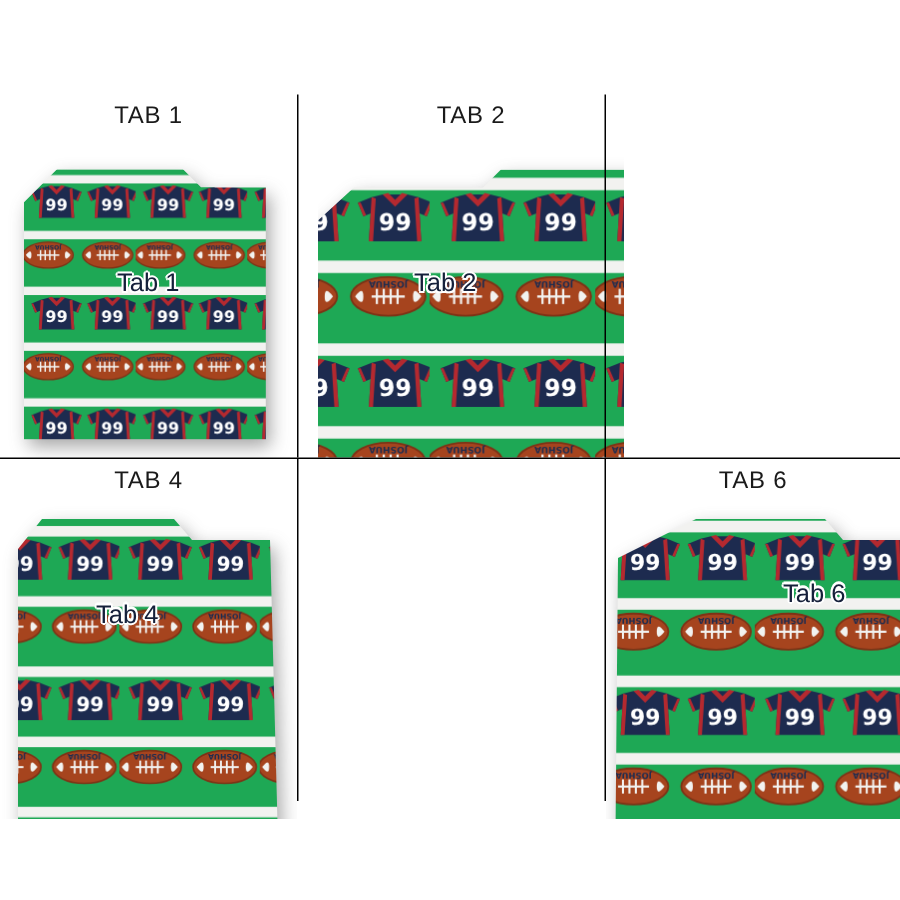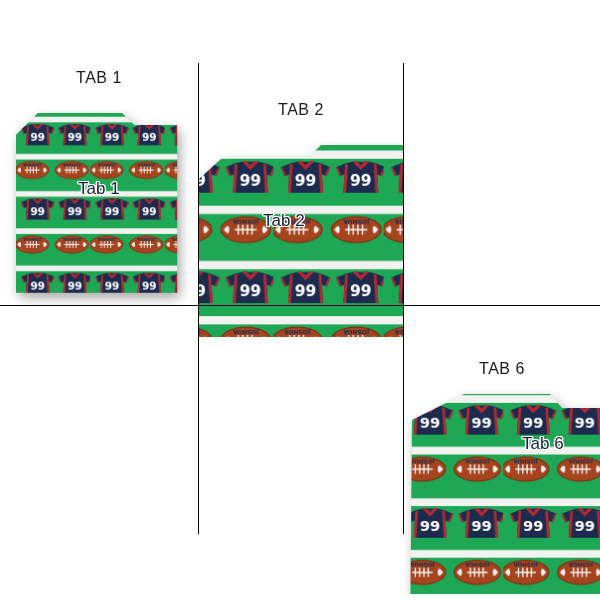--- a/index.html
+++ b/index.html
@@ -146,42 +146,59 @@
         </defs>
         <g clip-path="url(#clip1)">
           <rect x="-40" y="-40" width="300" height="330" fill="url(#fb)" transform="scale(0.62)" style="transform-origin:0 0"></rect>
           <rect x="0" y="0" width="205" height="240" fill="url(#fb)" style="transform:scale(0.62);transform-origin:0 0;"></rect>
         </g>
       </svg>
       <div class="tab-text" style="left:62px;top:66px;font-size:17px;">Tab 1</div>
     </div>
   </div>
 
-  <div class="cell" style="left:199px;top:63px;width:204px;height:242px;margin-top:32px;">
+  <div class="cell" style="left:212px;top:63px;width:204px;height:242px;">
     <div class="cell-label" style="top:6px;">TAB 2</div>
 
     <div class="folder" style="left:-36px;top:50px;width:250px;height:250px;">
       <svg width="250" height="250" viewBox="0 0 250 250">
         <defs>
           <clipPath id="clip2">
             <path d="M60,12 L146,12 L158,0 L248,0 L250,250 L36,250 L36,34 Z"></path>
           </clipPath>
         </defs>
         <g clip-path="url(#clip2)">
           <rect x="0" y="0" width="290" height="290" fill="url(#fb)" style="transform:scale(0.92);transform-origin:0 0;"></rect>
         </g>
       </svg>
       <div class="tab-text" style="left:100px;top:66px;font-size:17px;">Tab 2</div>
     </div>
   </div>
 
 
-
-
-  <div class="cell" style="left:404px;top:306px;width:196px;height:240px;margin-top:48px;">
+  <div class="cell" style="left:0;top:306px;width:198px;height:240px;">
+    <div class="cell-label" style="top:6px;">TAB 4</div>
+
+    <div class="folder" style="left:-14px;top:40px;width:210px;height:240px;">
+      <svg width="210" height="240" viewBox="0 0 210 240">
+        <defs>
+          <clipPath id="clip4">
+            <path d="M42,0 L130,0 L142,14 L194,14 L200,240 L26,240 L26,20 Z"></path>
+          </clipPath>
+        </defs>
+        <g clip-path="url(#clip4)">
+          <rect x="0" y="0" width="280" height="290" fill="url(#fb)" style="transform:scale(0.78);transform-origin:0 0;"></rect>
+        </g>
+      </svg>
+      <div class="tab-text" style="left:78px;top:54px;font-size:17px;">Tab 4</div>
+    </div>
+  </div>
+
+
+  <div class="cell" style="left:404px;top:306px;width:196px;height:240px;">
     <div class="cell-label" style="top:6px;">TAB 6</div>
 
     <div class="folder" style="left:-4px;top:36px;width:220px;height:250px;">
       <svg width="220" height="250" viewBox="0 0 220 250">
         <defs>
           <clipPath id="clip6">
             <path d="M64,4 L150,4 L162,18 L220,18 L220,250 L10,250 L12,30 Z"></path>
           </clipPath>
         </defs>
         <g clip-path="url(#clip6)">

